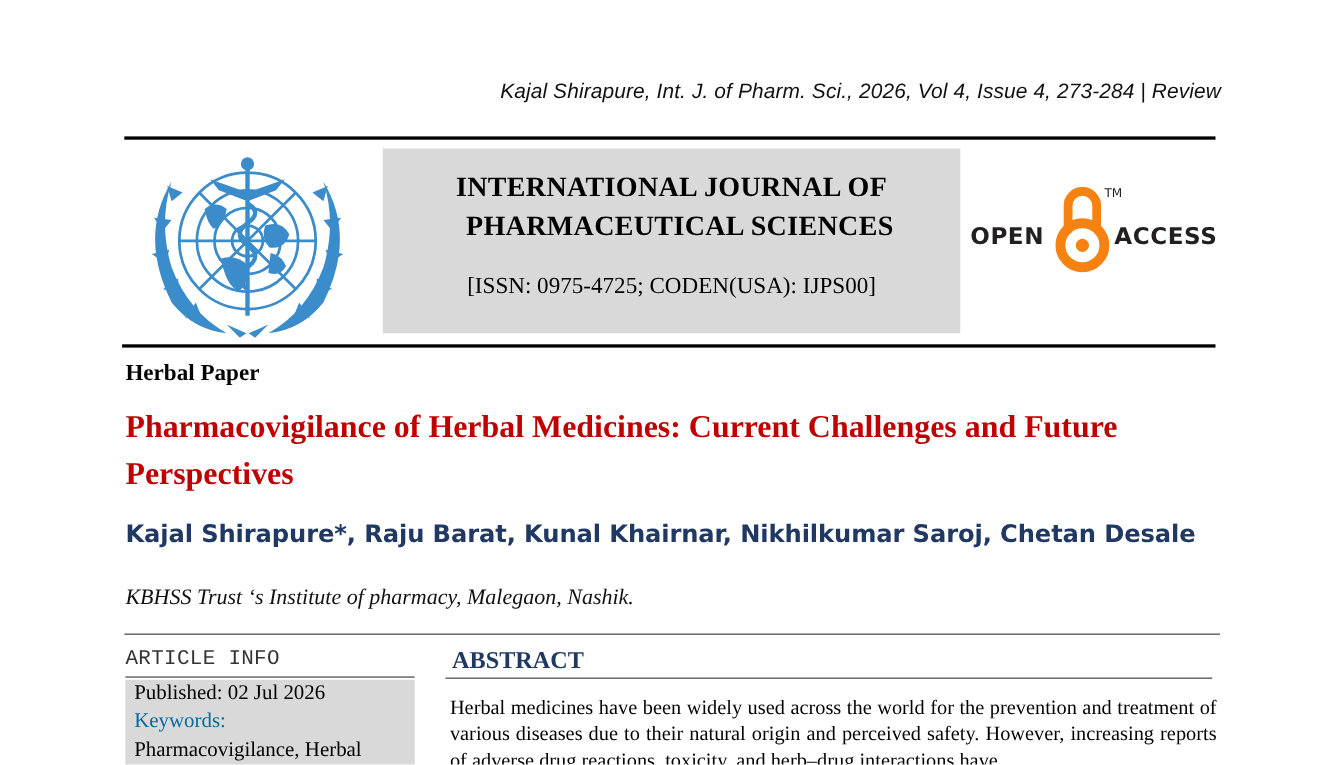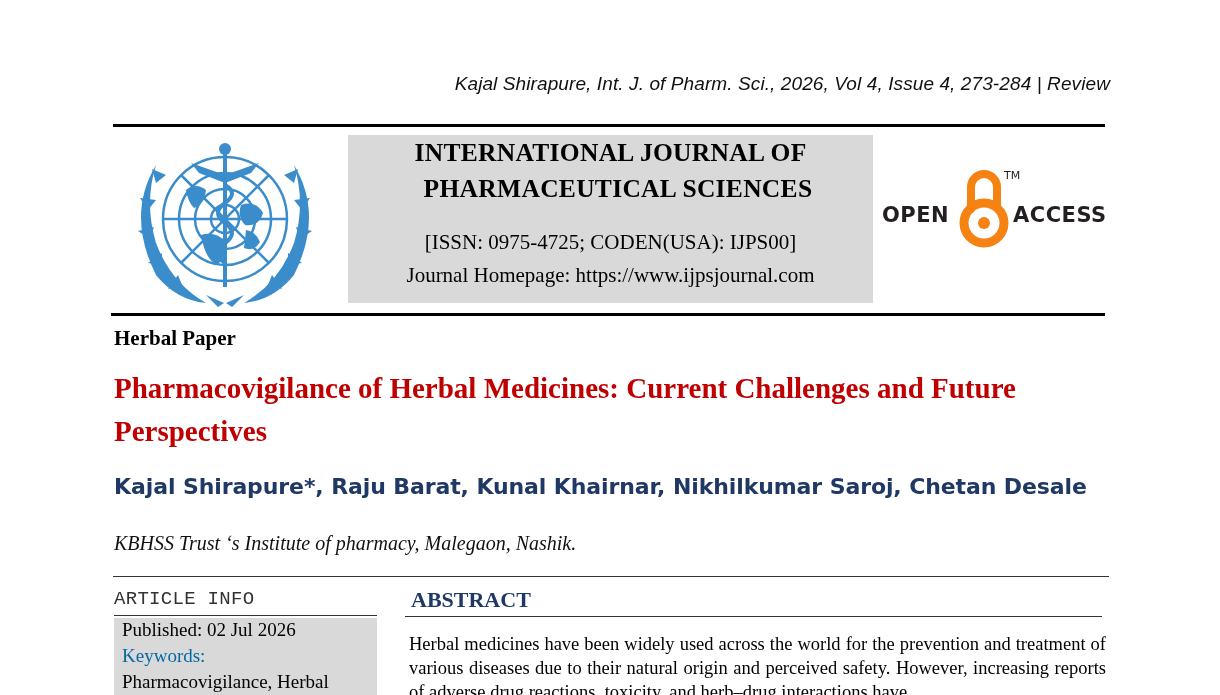--- a/index.html
+++ b/index.html
@@ -3,21 +3,21 @@
 <meta charset="utf-8">
 <style>
   html, body { margin:0; padding:0; background:#ffffff; }
   body { width:1220px; height:695px; overflow:hidden; position:relative; font-family:"Liberation Serif", serif; color:#000; }
   .running-head { position:absolute; top:73px; right:110px; font-family:"Liberation Sans", sans-serif; font-style:italic; font-size:19px; color:#111; letter-spacing:0.1px; }
   .rule { position:absolute; background:#000; }
   .rule-top { left:113px; top:124px; width:992px; height:3px; }
   .rule-bottom { left:111px; top:313px; width:994px; height:3px; }
   .logo { position:absolute; left:126px; top:135px; width:198px; height:172px; }
   .masthead { position:absolute; left:348px; top:135px; width:525px; height:168px; background:#d9d9d9; text-align:center; }
-  .masthead .t1 { font-weight:bold; font-size:25.5px; margin-top:0; line-height:36px; letter-spacing:0.3px; }
+  .masthead .t1 { font-weight:bold; font-size:25.5px; margin-top:17px; line-height:36px; letter-spacing:0.3px; }
   .masthead .t2 { font-weight:bold; font-size:25.5px; line-height:36px; letter-spacing:0.3px;padding-left:15px; }
   .masthead .t3 { font-size:21px; line-height:33px; margin-top:19px; }
   .masthead .t4 { font-size:21px; line-height:33px; }
   .oa { position:absolute; left:880px; top:165px; width:230px; height:90px; }
   .oa .word { position:absolute; top:38px; font-family:"DejaVu Sans", sans-serif; font-weight:bold; font-size:21px; color:#231f20; letter-spacing:0.5px; }
   .review-label { position:absolute; left:114px; top:326px; font-weight:bold; font-size:21px; }
   .title { position:absolute; left:114px; top:367px; width:1000px; font-weight:bold; font-size:29px; line-height:43px; color:#c00000; }
   .authors { position:absolute; left:114px; top:474px; font-family:"DejaVu Sans", sans-serif; font-weight:bold; font-size:22px; color:#1f3864; letter-spacing:-0.1px; }
   .affil { position:absolute; left:114px; top:532px; font-style:italic; font-size:20px; color:#111; }
   .rule-thin { position:absolute; left:113px; top:576px; width:996px; height:1px; background:#333; }
@@ -65,21 +65,20 @@
       <path d="M158 40 l14 -6 l-4 14z M168 65 l16 -2 l-8 12z M170 92 l16 4 l-12 8z M162 118 l14 10 l-14 2z M146 140 l10 14 l-14 -4z"></path>
       <path d="M80 160 l18 8 l-6 4z M118 160 l-18 8 l6 4z"></path>
     </g>
   </svg>
 </div>
 
 <div class="masthead">
   <div class="t1">INTERNATIONAL JOURNAL OF</div>
   <div class="t2">PHARMACEUTICAL SCIENCES</div>
   <div class="t3">[ISSN: 0975-4725; CODEN(USA): IJPS00]</div>
-  <div class="t4">Journal Homepage: https://www.ijpsjournal.com</div>
 </div>
 
 <div class="oa">
   <span class="word" style="left:2px;">OPEN</span>
   <span style="position:absolute;left:77px;top:0;">
     <svg width="54" height="84" viewBox="0 0 54 84">
       <path d="M14 44 V22 a13 13 0 0 1 26 0 V40" fill="none" stroke="#f68212" stroke-width="8" stroke-linecap="round"></path>
       <circle cx="27" cy="58" r="20" fill="none" stroke="#f68212" stroke-width="9"></circle>
       <circle cx="27" cy="58" r="6" fill="#f68212"></circle>
     </svg>

